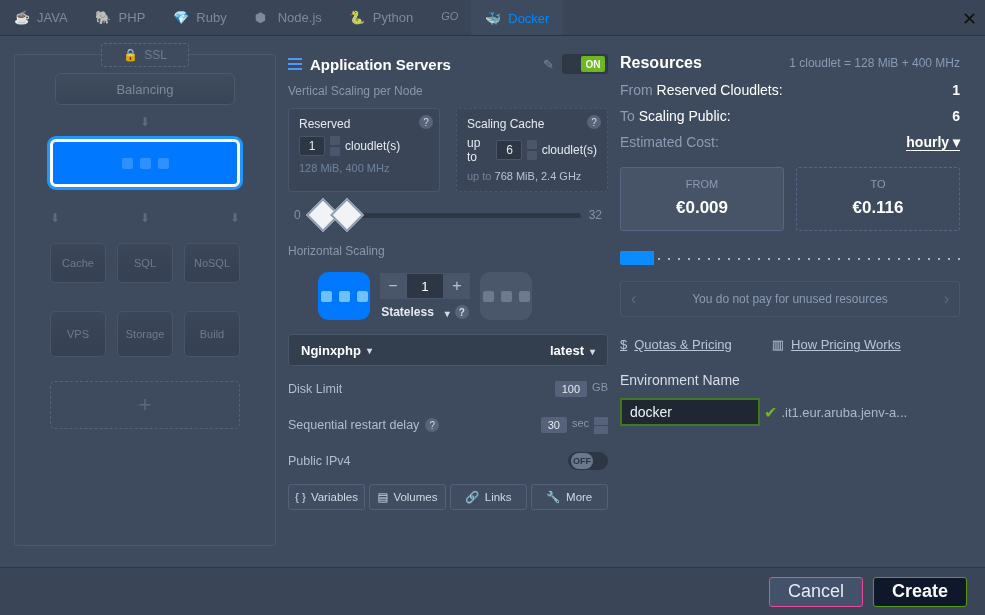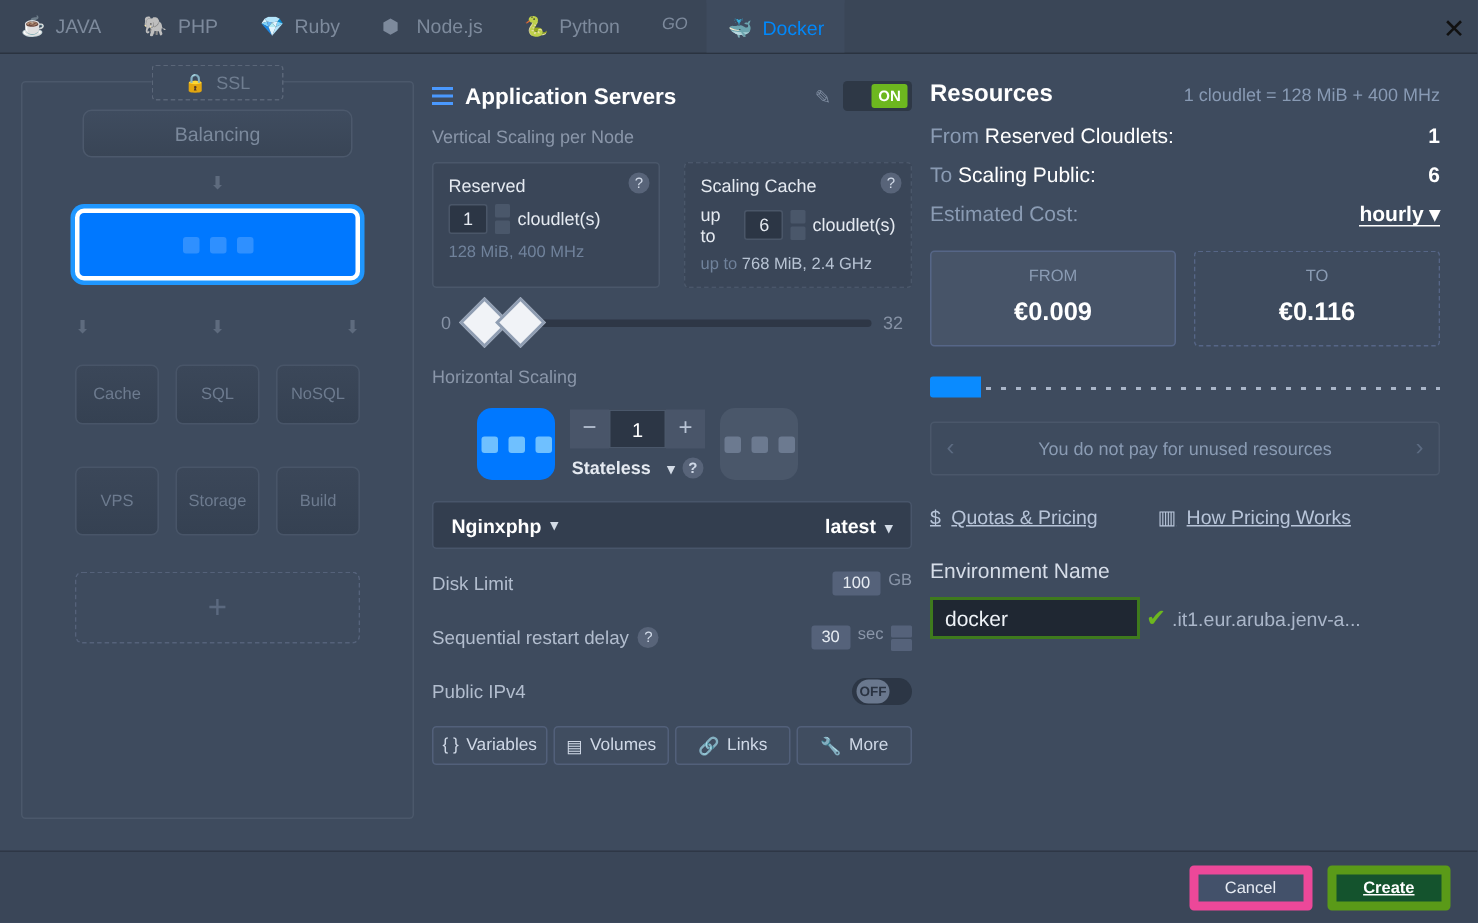--- a/index.html
+++ b/index.html
@@ -105,22 +105,22 @@
 .note::after { right:10px; }
 .links { display:flex; gap:40px; margin-top:10px; }
 .lk { display:flex; align-items:center; gap:7px; color:#b8c5d9; font-size:13px; text-decoration:underline; cursor:pointer; }
 .envlbl { color:#d6dde8; font-size:14px; margin-top:10px; }
 .envrow { display:flex; align-items:center; gap:4px; }
 .envin { width:140px; height:28px; background:#1f2732; border:2px solid #3e7a1d; color:#eef2f7; padding:0 8px; font-size:14px; }
 .check { color:#6db71f; font-size:16px; }
 .dom { color:#aab6c9; font-size:13px; white-space:nowrap; overflow:hidden; text-overflow:ellipsis; }
 
 .footer { position:absolute; bottom:0; left:0; right:0; height:48px; background:#3a4658; border-top:1px solid #2e3746; display:flex; align-items:center; justify-content:flex-end; gap:10px; padding:0 18px; }
-.btn { height:30px; padding:0 18px; border-radius:3px; border:6px solid #ec4899; background:#43516a; color:#e5eaf2; font-size:11px; cursor:pointer;text-align:center; }
-.btn.primary { background:#14532d; border-color:#5a9a18; color:#fff; font-weight:bold;text-decoration:underline; }
+.btn { height:30px; padding:0 18px; border-radius:3px; border:1px solid #ec4899; background:#43516a; color:#e5eaf2; font-size:18px; cursor:pointer;text-align:center; }
+.btn.primary { background:#0f172a; border-color:#5a9a18; color:#fff; font-weight:bold; }
 </style>
 </head>
 <body>
 
 <div class="tabs">
   <div class="tab">
       <span class="tab-ico">☕</span>
       <span>JAVA</span>
     </div>
   <div class="tab">

